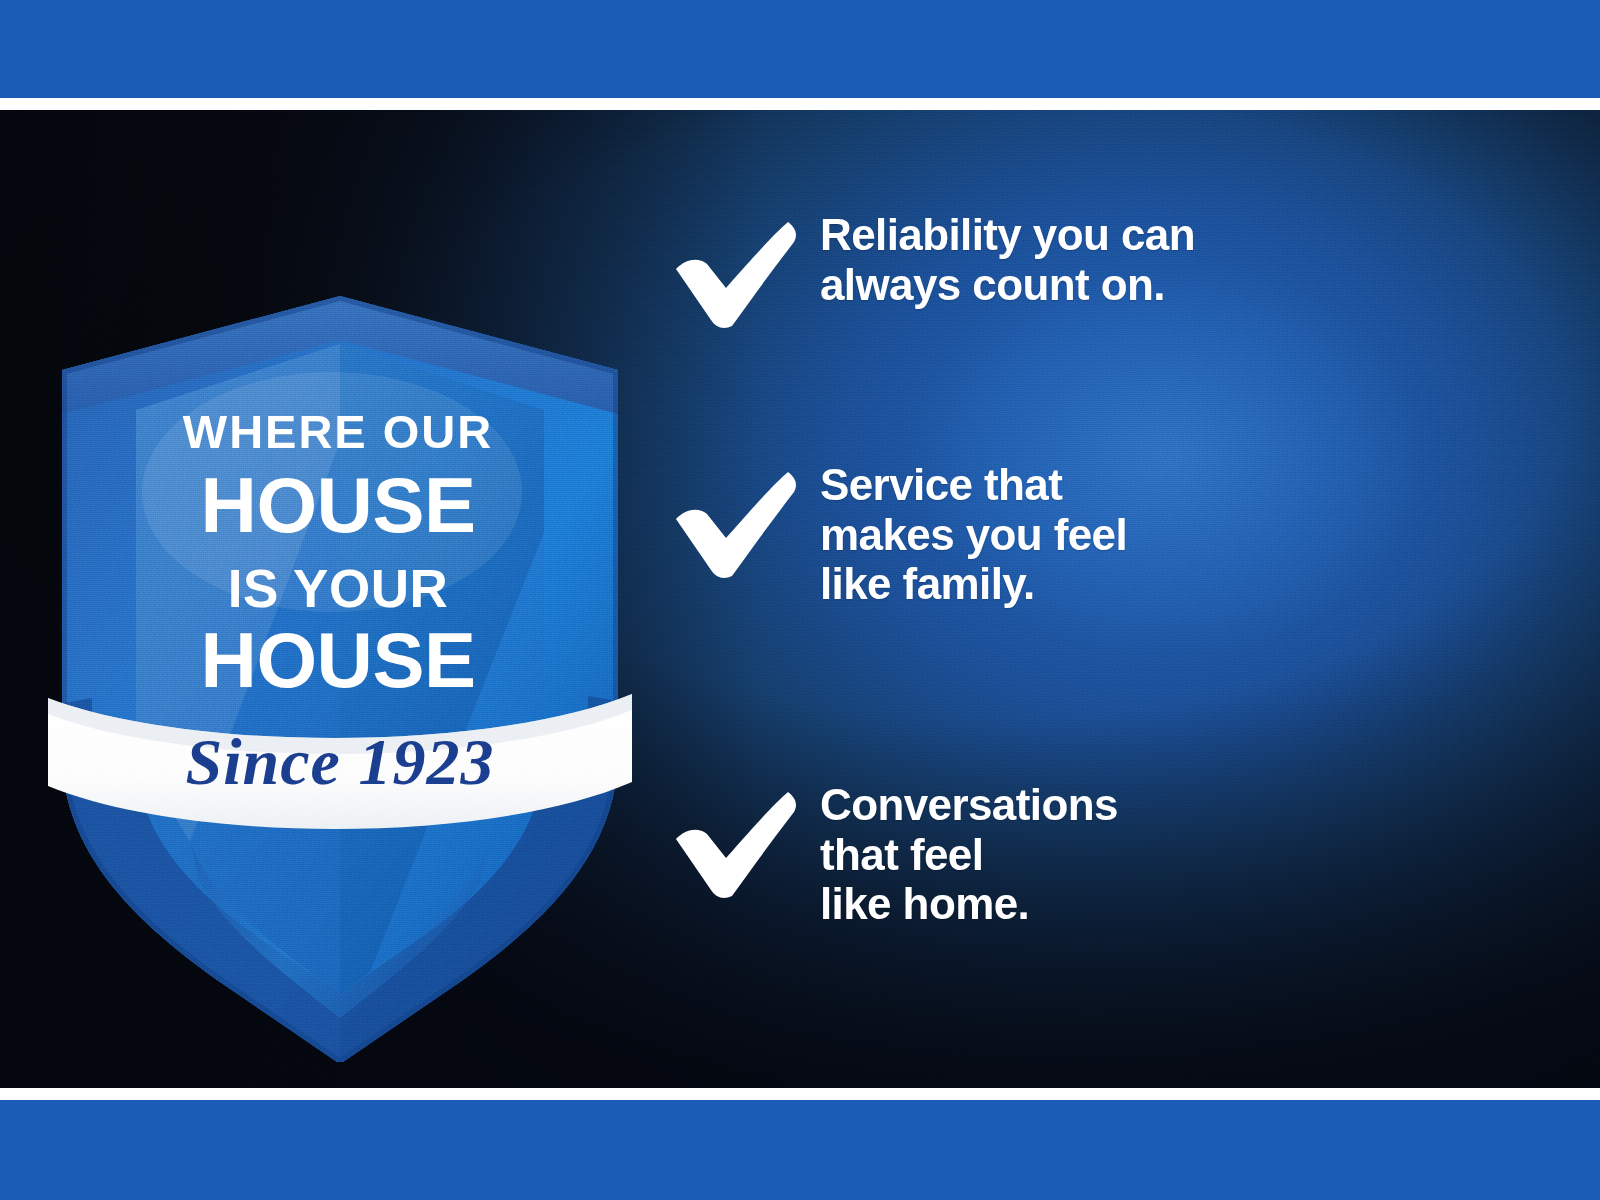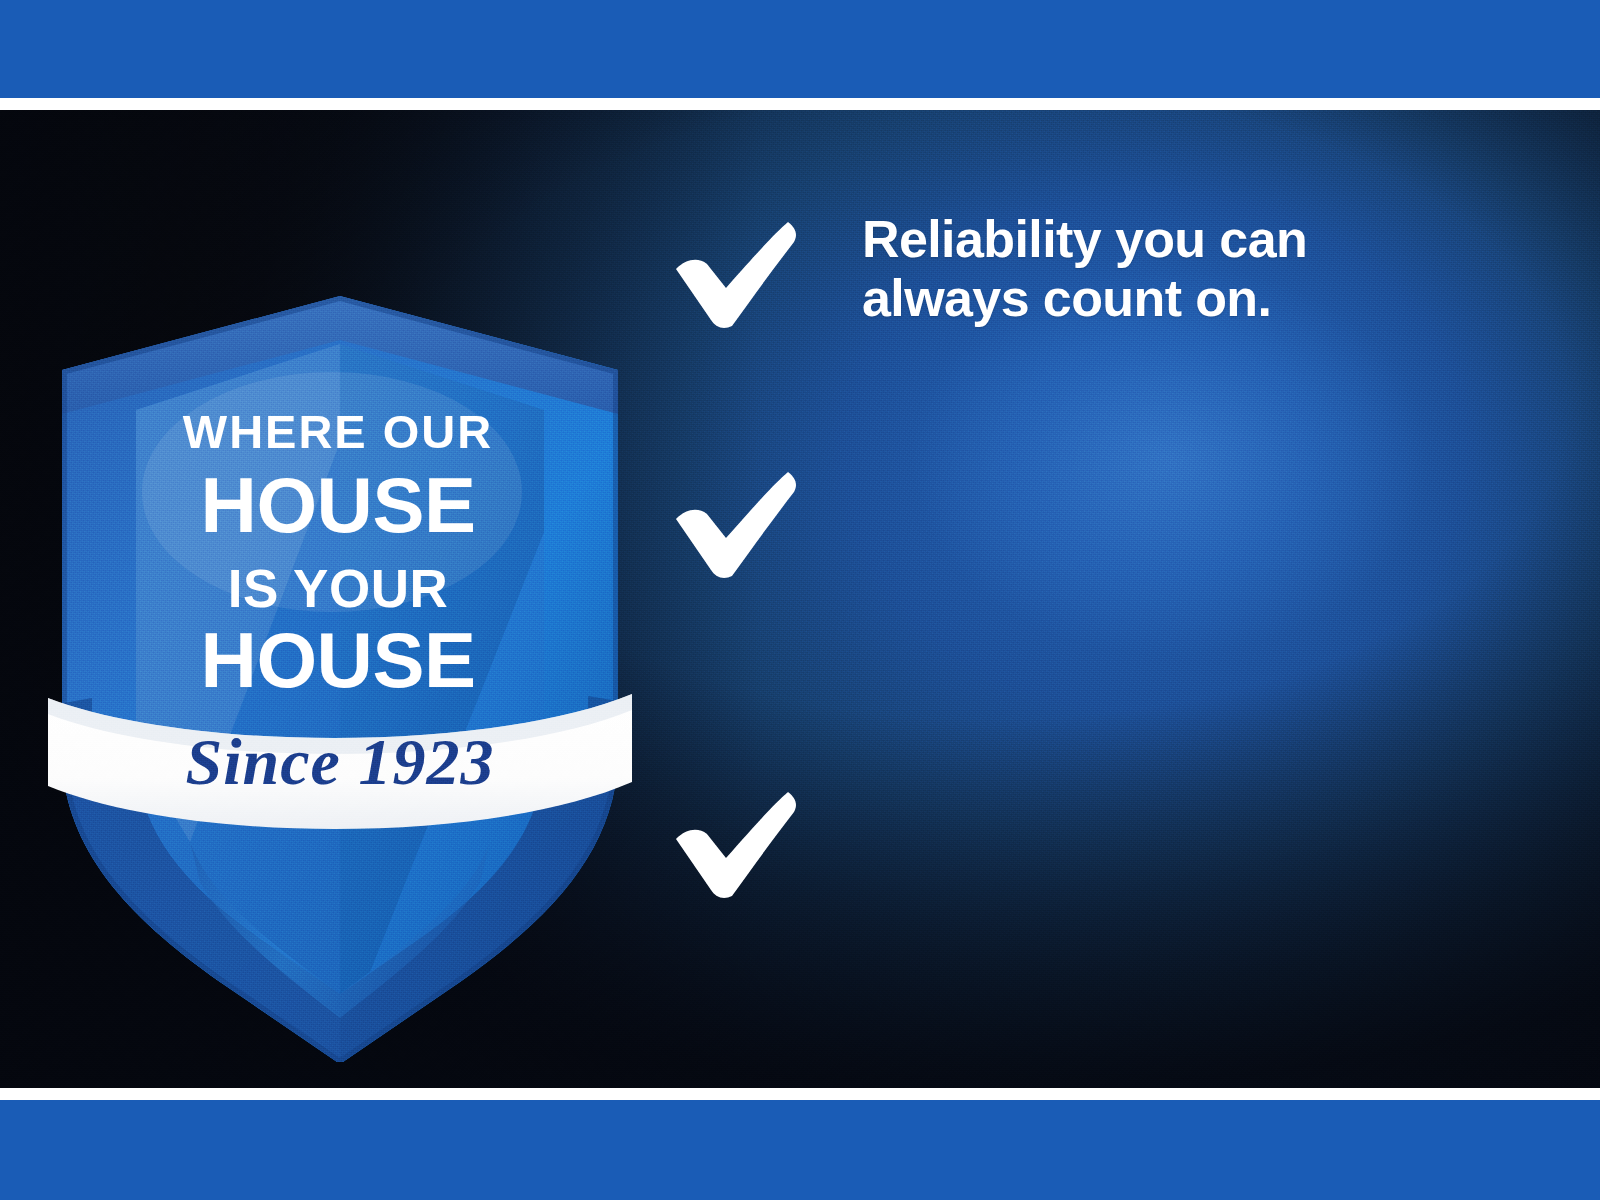--- a/index.html
+++ b/index.html
@@ -164,26 +164,25 @@
     flex: 0 0 150px;
     padding-top: 6px;
   }
   .check-wrap svg { display: block; }
 
   .benefit-text {
     flex: 1 1 auto;
     color: #ffffff;
     font-family: "Liberation Sans", sans-serif;
     font-weight: bold;
-    font-size: 52px;
+    font-size: 44px;
     line-height: 1.13;
     letter-spacing: -0.6px;
     white-space: pre-line;
     text-shadow: 0 1px 2px rgba(0,0,0,0.18);
-    margin-left: 42px;
   }
 </style>
 </head>
 <body>
 
 <div id="canvas">
 
   <div class="brand-bar top"></div>
   <div class="white-gap top"></div>
 
@@ -309,30 +308,36 @@
       </div>
 
       <div class="benefit" style="height:320px;">
         <div class="check-wrap">
           <svg width="130" height="118" viewBox="0 0 130 118" xmlns="http://www.w3.org/2000/svg">
             <path d="M6 53 C16 43 28 41 37 48 L56 72 C86 38 104 18 118 6
                      C126 12 128 19 124 26 C104 52 82 82 62 110
                      C54 114 46 112 41 104 Z" fill="#ffffff"></path>
           </svg>
         </div>
+        <div class="benefit-text">Service that
+makes you feel
+like family.</div>
       </div>
 
       <div class="benefit" style="height:300px;">
         <div class="check-wrap">
           <svg width="130" height="118" viewBox="0 0 130 118" xmlns="http://www.w3.org/2000/svg">
             <path d="M6 53 C16 43 28 41 37 48 L56 72 C86 38 104 18 118 6
                      C126 12 128 19 124 26 C104 52 82 82 62 110
                      C54 114 46 112 41 104 Z" fill="#ffffff"></path>
           </svg>
         </div>
+        <div class="benefit-text">Conversations
+that feel
+like home.</div>
       </div>
 
     </div>
 
     <div class="grain"></div>
   </div>
 
   <div class="white-gap bottom"></div>
   <div class="brand-bar bottom"></div>
 

